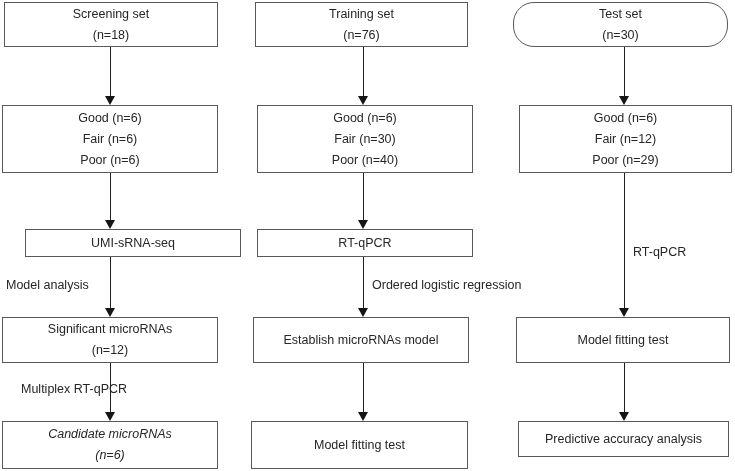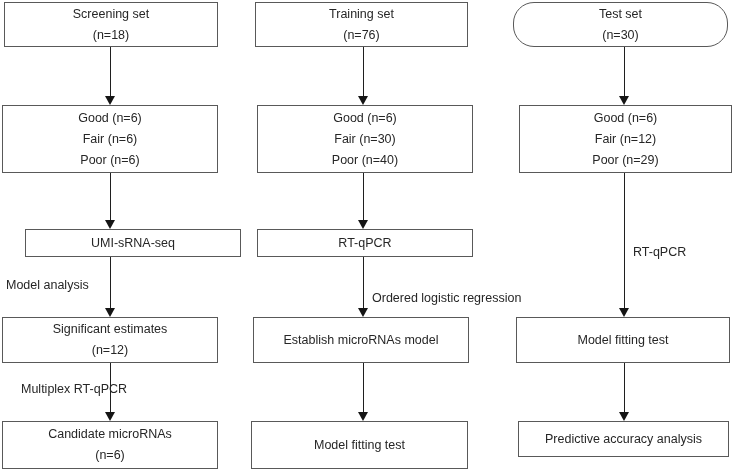--- a/index.html
+++ b/index.html
@@ -80,31 +80,31 @@
     <div class="line">UMI-sRNA-seq</div>
   </div>
 
   <div class="arrow" style="left:105px; top:257px; height:60px;">
     <div class="shaft"></div>
       <div class="head"></div>
   </div>
   <span class="edge-label" style="left:6px; top:278px;">Model analysis</span>
 
   <div class="box" style="left:2px; top:317px; width:216px; height:46px;">
-    <div class="line">Significant estimates</div>
+    <div class="line">Significant microRNAs</div>
     <div class="line">(n=12)</div>
   </div>
 
   <div class="arrow" style="left:105px; top:363px; height:58px;">
     <div class="shaft"></div>
       <div class="head"></div>
   </div>
   <span class="edge-label" style="left:3px; top:382px;margin-left:18px;">Multiplex RT-qPCR</span>
 
-  <div class="box" style="left:2px; top:421px; width:216px; height:48px;">
+  <div class="box" style="left:2px; top:421px; width:216px; height:48px;font-style:italic;">
     <div class="line">Candidate microRNAs</div>
     <div class="line">(n=6)</div>
   </div>
 
   <div class="box" style="left:255px; top:2px; width:213px; height:45px;">
     <div class="line">Training set</div>
     <div class="line">(n=76)</div>
   </div>
 
   <div class="arrow" style="left:358px; top:47px; height:58px;">
@@ -124,21 +124,21 @@
   </div>
 
   <div class="box" style="left:257px; top:229px; width:216px; height:28px;">
     <div class="line">RT-qPCR</div>
   </div>
 
   <div class="arrow" style="left:358px; top:257px; height:60px;">
     <div class="shaft"></div>
       <div class="head"></div>
   </div>
-  <span class="edge-label" style="left:372px; top:291px;">Ordered logistic regression</span>
+  <span class="edge-label" style="left:372px; top:278px;">Ordered logistic regression</span>
 
   <div class="box" style="left:253px; top:317px; width:216px; height:46px;">
     <div class="line">Establish microRNAs model</div>
   </div>
 
   <div class="arrow" style="left:358px; top:363px; height:58px;">
     <div class="shaft"></div>
       <div class="head"></div>
   </div>
 

